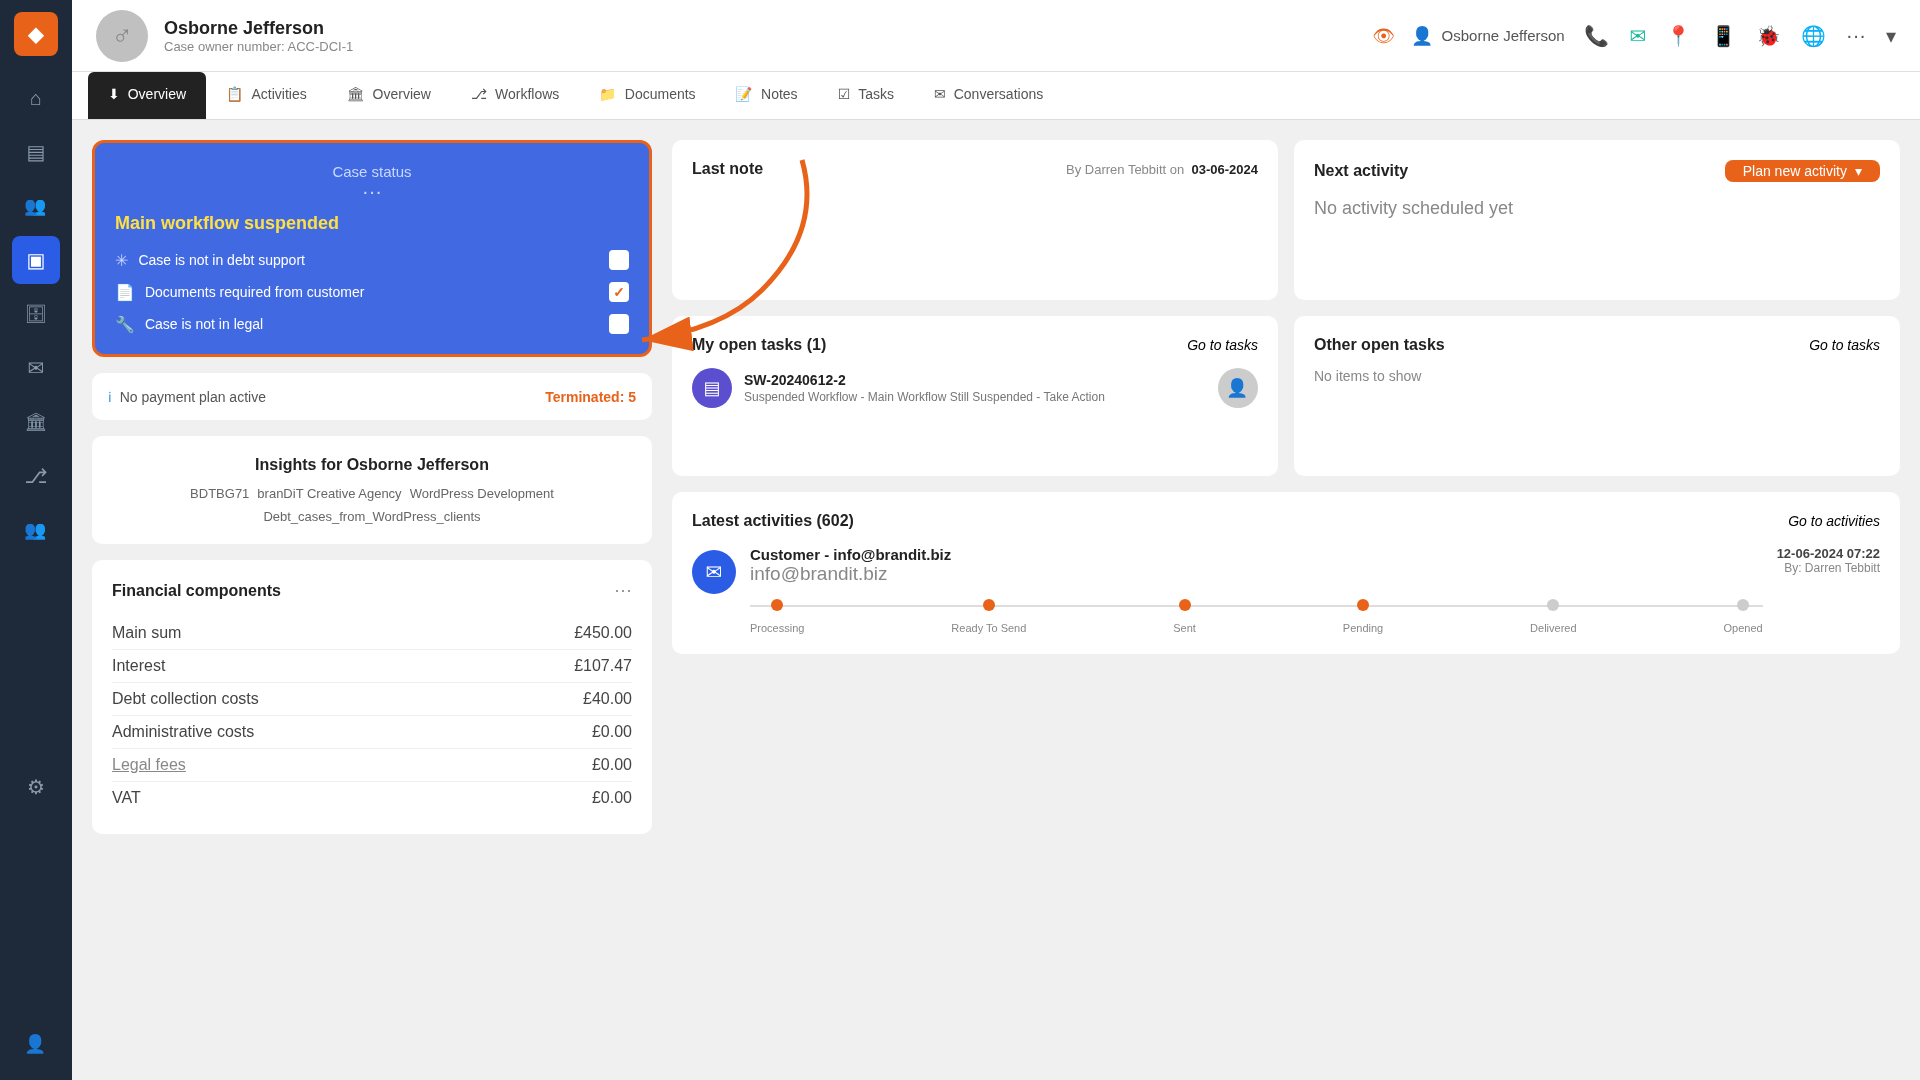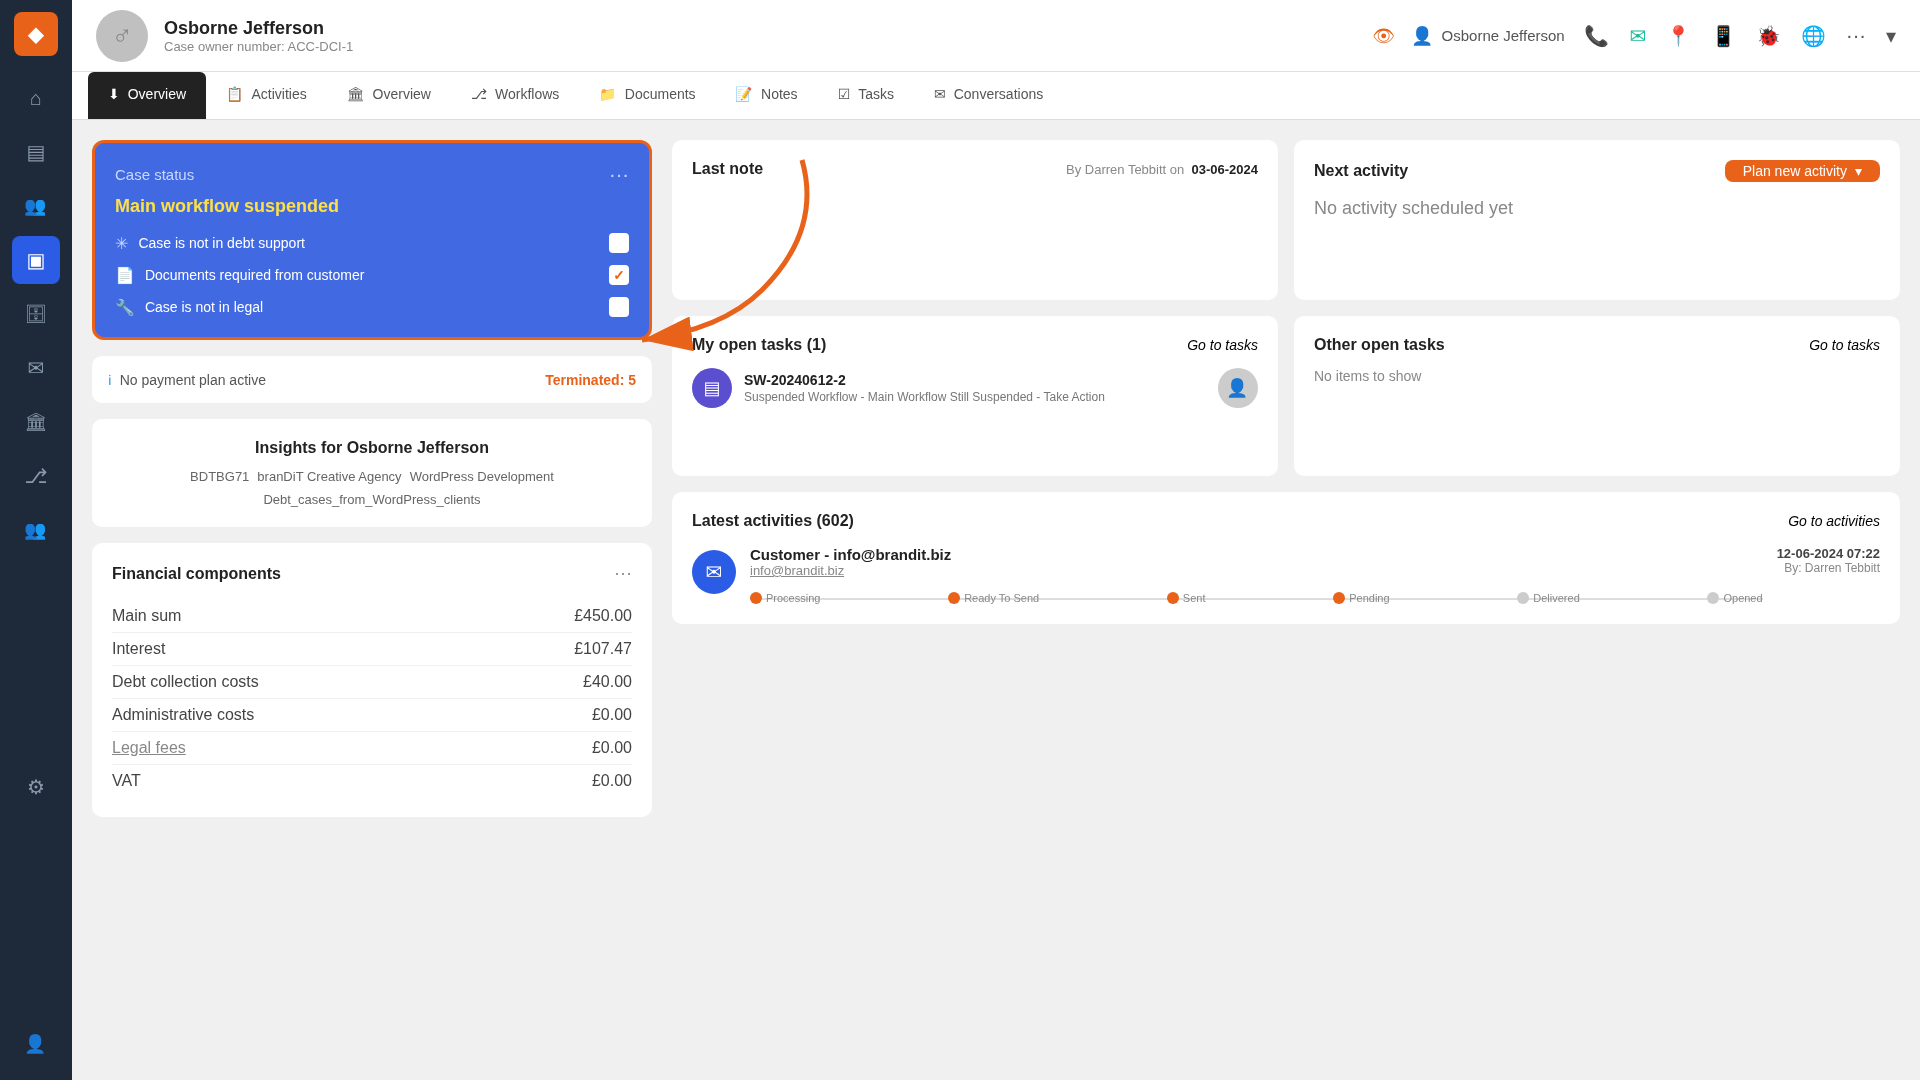--- a/index.html
+++ b/index.html
@@ -126,20 +126,21 @@
     .case-status-card {
       background: #4169e1;
       border-radius: 12px;
       padding: 20px;
       border: 3px solid #e8621a;
       position: relative;
     }
     .case-status-header {
       display: flex; align-items: center; justify-content: space-between;
       margin-bottom: 10px;
+      flex-direction: column;
     }
     .case-status-title { color: #c8d8ff; font-size: 15px; }
     .case-status-dots { color: #c8d8ff; font-size: 20px; cursor: pointer; }
     .case-status-main { color: #fde047; font-size: 18px; font-weight: 700; margin-bottom: 16px; }
     .case-status-items { display: flex; flex-direction: column; gap: 12px; }
     .case-status-item {
       display: flex; align-items: center; justify-content: space-between;
       color: #fff; font-size: 14px;
     }
     .case-status-item-left { display: flex; align-items: center; gap: 10px; }
@@ -302,41 +303,41 @@
       width: 44px; height: 44px;
       background: #2b5ce6;
       border-radius: 50%;
       display: flex; align-items: center; justify-content: center;
       color: #fff; font-size: 20px;
       flex-shrink: 0;
       margin-top: 4px;
     }
     .activity-info { flex: 1; }
     .activity-title { font-size: 15px; font-weight: 700; color: #222; }
-    .activity-email { font-size: 13px; color: #888; text-decoration: underline; }
+    .activity-email { font-size: 19px; color: #888; }
     .activity-subject { font-size: 13px; color: #555; margin-top: 2px; }
     .activity-timeline {
       display: flex; align-items: center; gap: 0;
       margin-top: 14px;
       position: relative;
     }
     .timeline-line {
       position: absolute;
       top: 6px; left: 0; right: 0;
       height: 2px;
       background: #ddd;
     }
     .timeline-steps {
       display: flex; justify-content: space-between;
       width: 100%;
       position: relative;
       z-index: 1;
     }
     .timeline-step {
-      display: flex; flex-direction: row; align-items: center; gap: 4px;
+      display: flex; flex-direction: column; align-items: center; gap: 11px;
       font-size: 11px; color: #888;
     }
     .timeline-dot {
       width: 12px; height: 12px;
       border-radius: 50%;
       background: #ccc;
     }
     .timeline-dot.active { background: #e8621a; }
     .activity-meta { text-align: right; flex-shrink: 0; }
     .activity-date { font-size: 13px; color: #444; font-weight: 600; }

